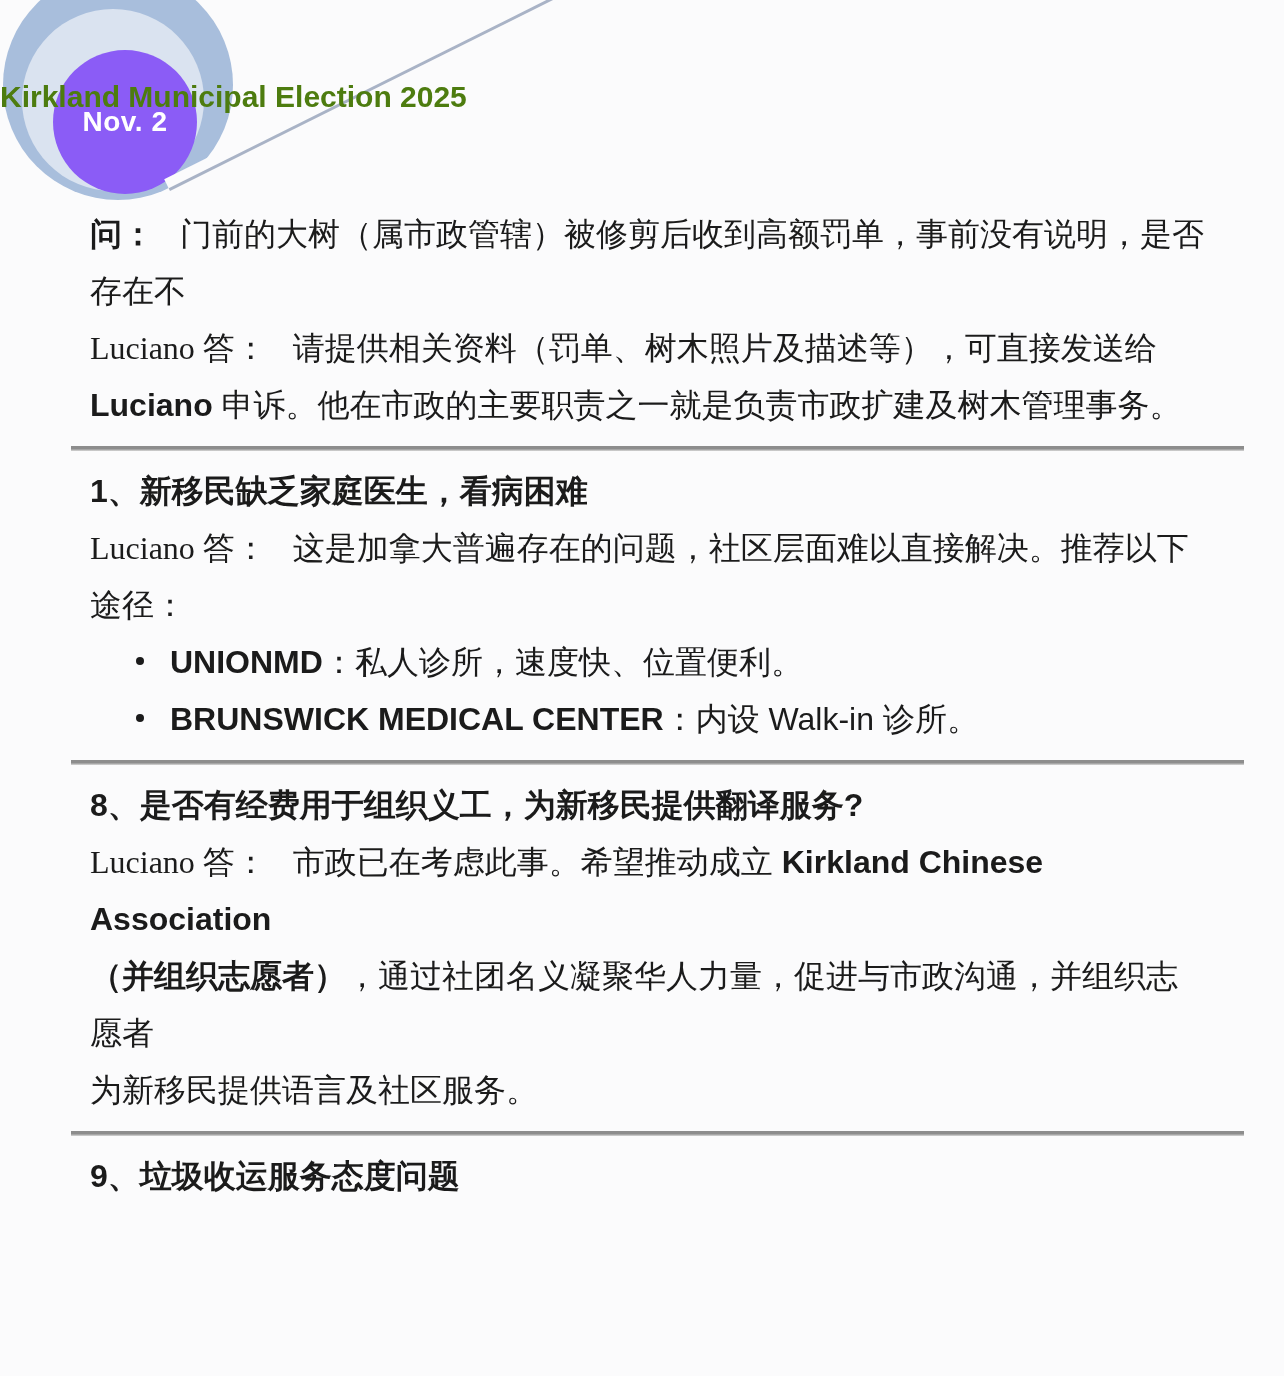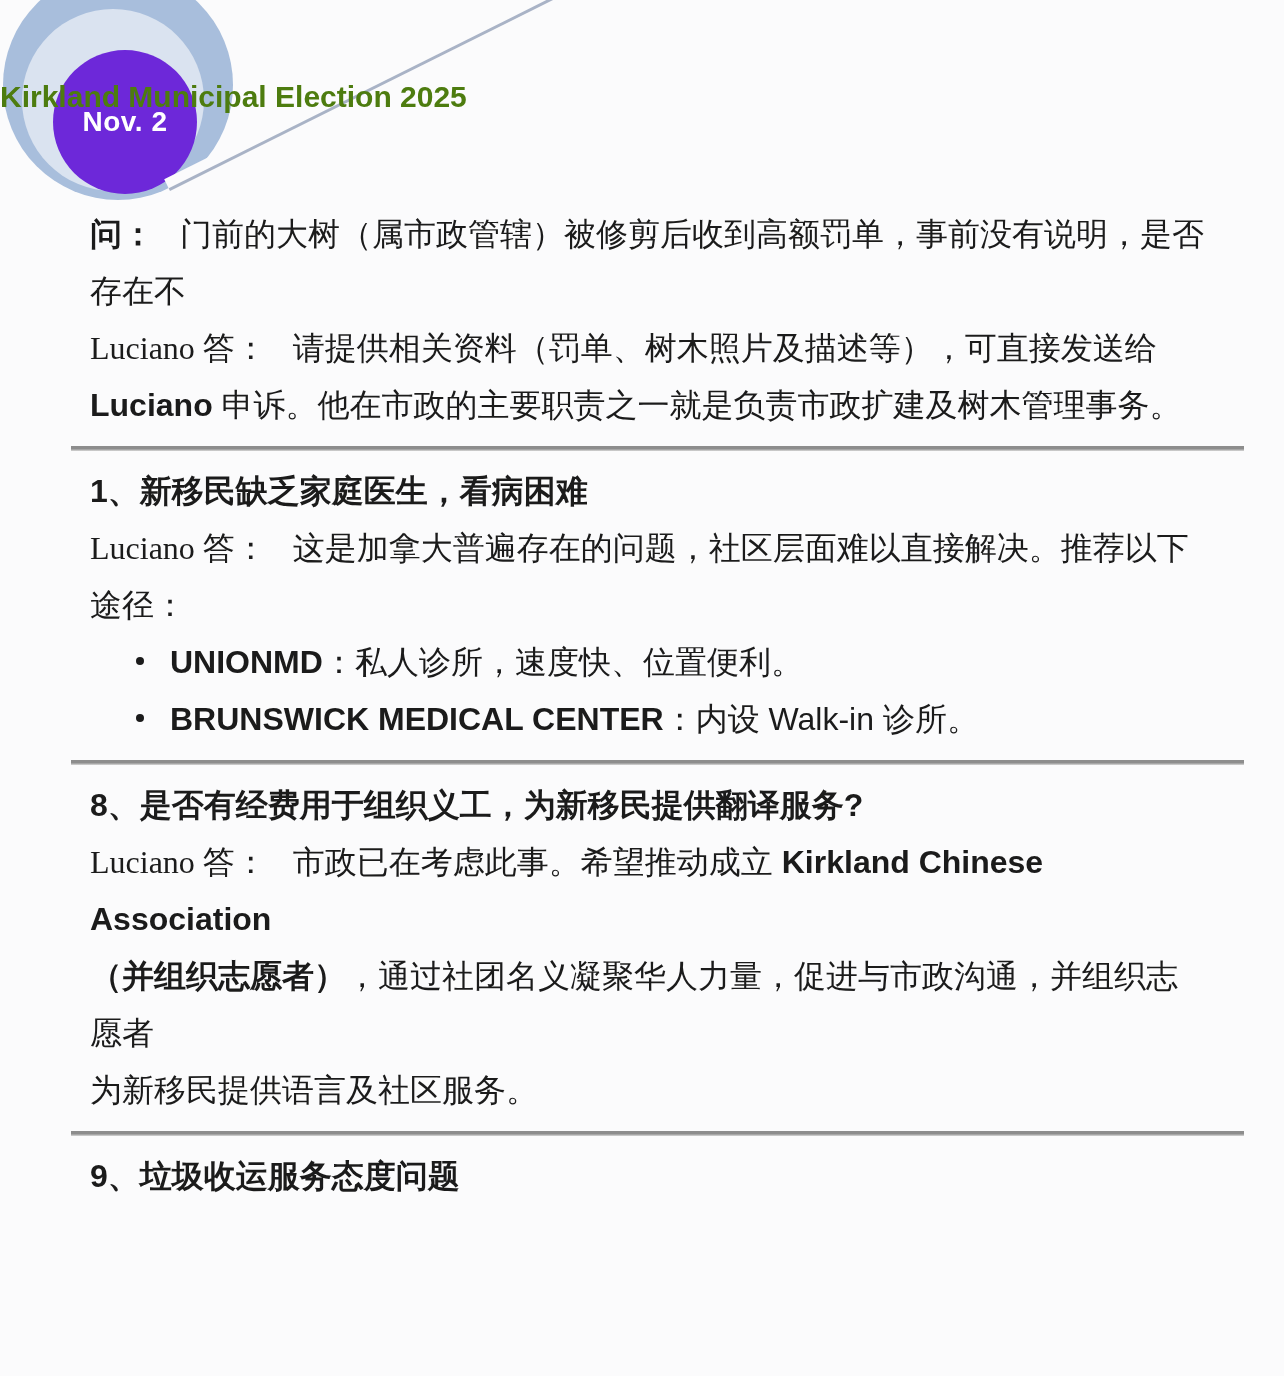--- a/index.html
+++ b/index.html
@@ -10,21 +10,21 @@
     color: #1b1b1b;
     position: relative;
     overflow: hidden;
   }
 
   
   .badge { position: absolute; left: 0; top: 0; width: 300px; height: 260px; z-index: 1; }
   .circle { position: absolute; border-radius: 50%; }
   .c-outer { left: 3px;  top: -30px; width: 230px; height: 230px; background: #a8bedc; }
   .c-ring  { left: 22px; top: 9px;   width: 182px; height: 182px; background: #dae3f0; }
-  .c-inner { left: 53px; top: 50px;  width: 144px; height: 144px; background: #6d28d9;
+  .c-inner { left: 53px; top: 50px;  width: 144px; height: 144px; background: #8b5cf6;
              display: flex; align-items: center; justify-content: center; }
   .badge-label { color: #ffffff; font-weight: 700; font-size: 28px; letter-spacing: 0.5px; }
 
   .swoosh {
     position: absolute; left: 170px; top: 178px;
     width: 440px; height: 10px;
     background: #fbfbfc;
     border-bottom: 3px solid #a9b3c6;
     transform-origin: left bottom;
     transform: rotate(-26.5deg);

